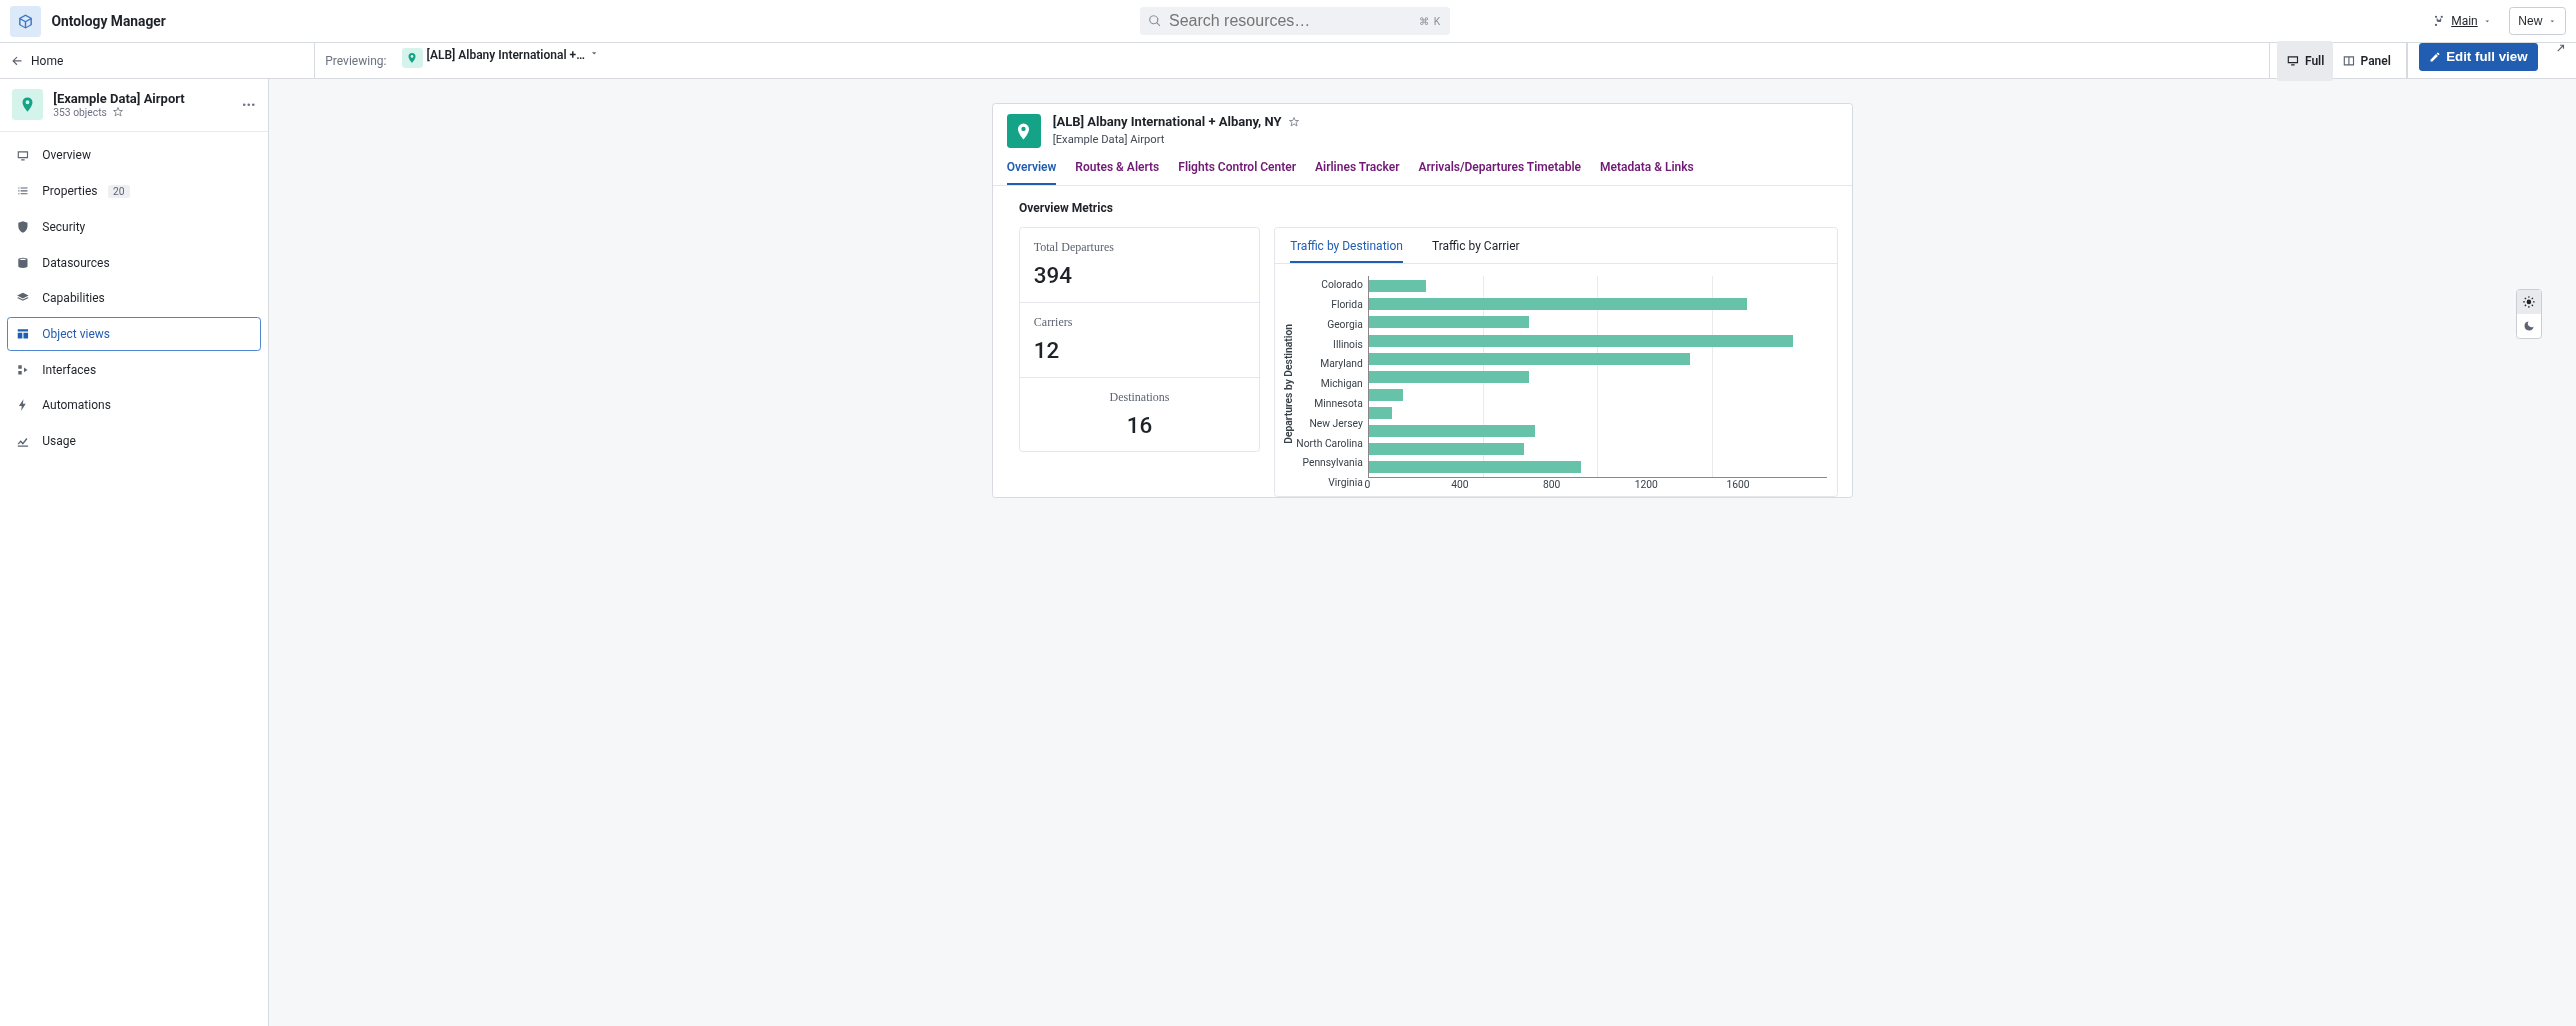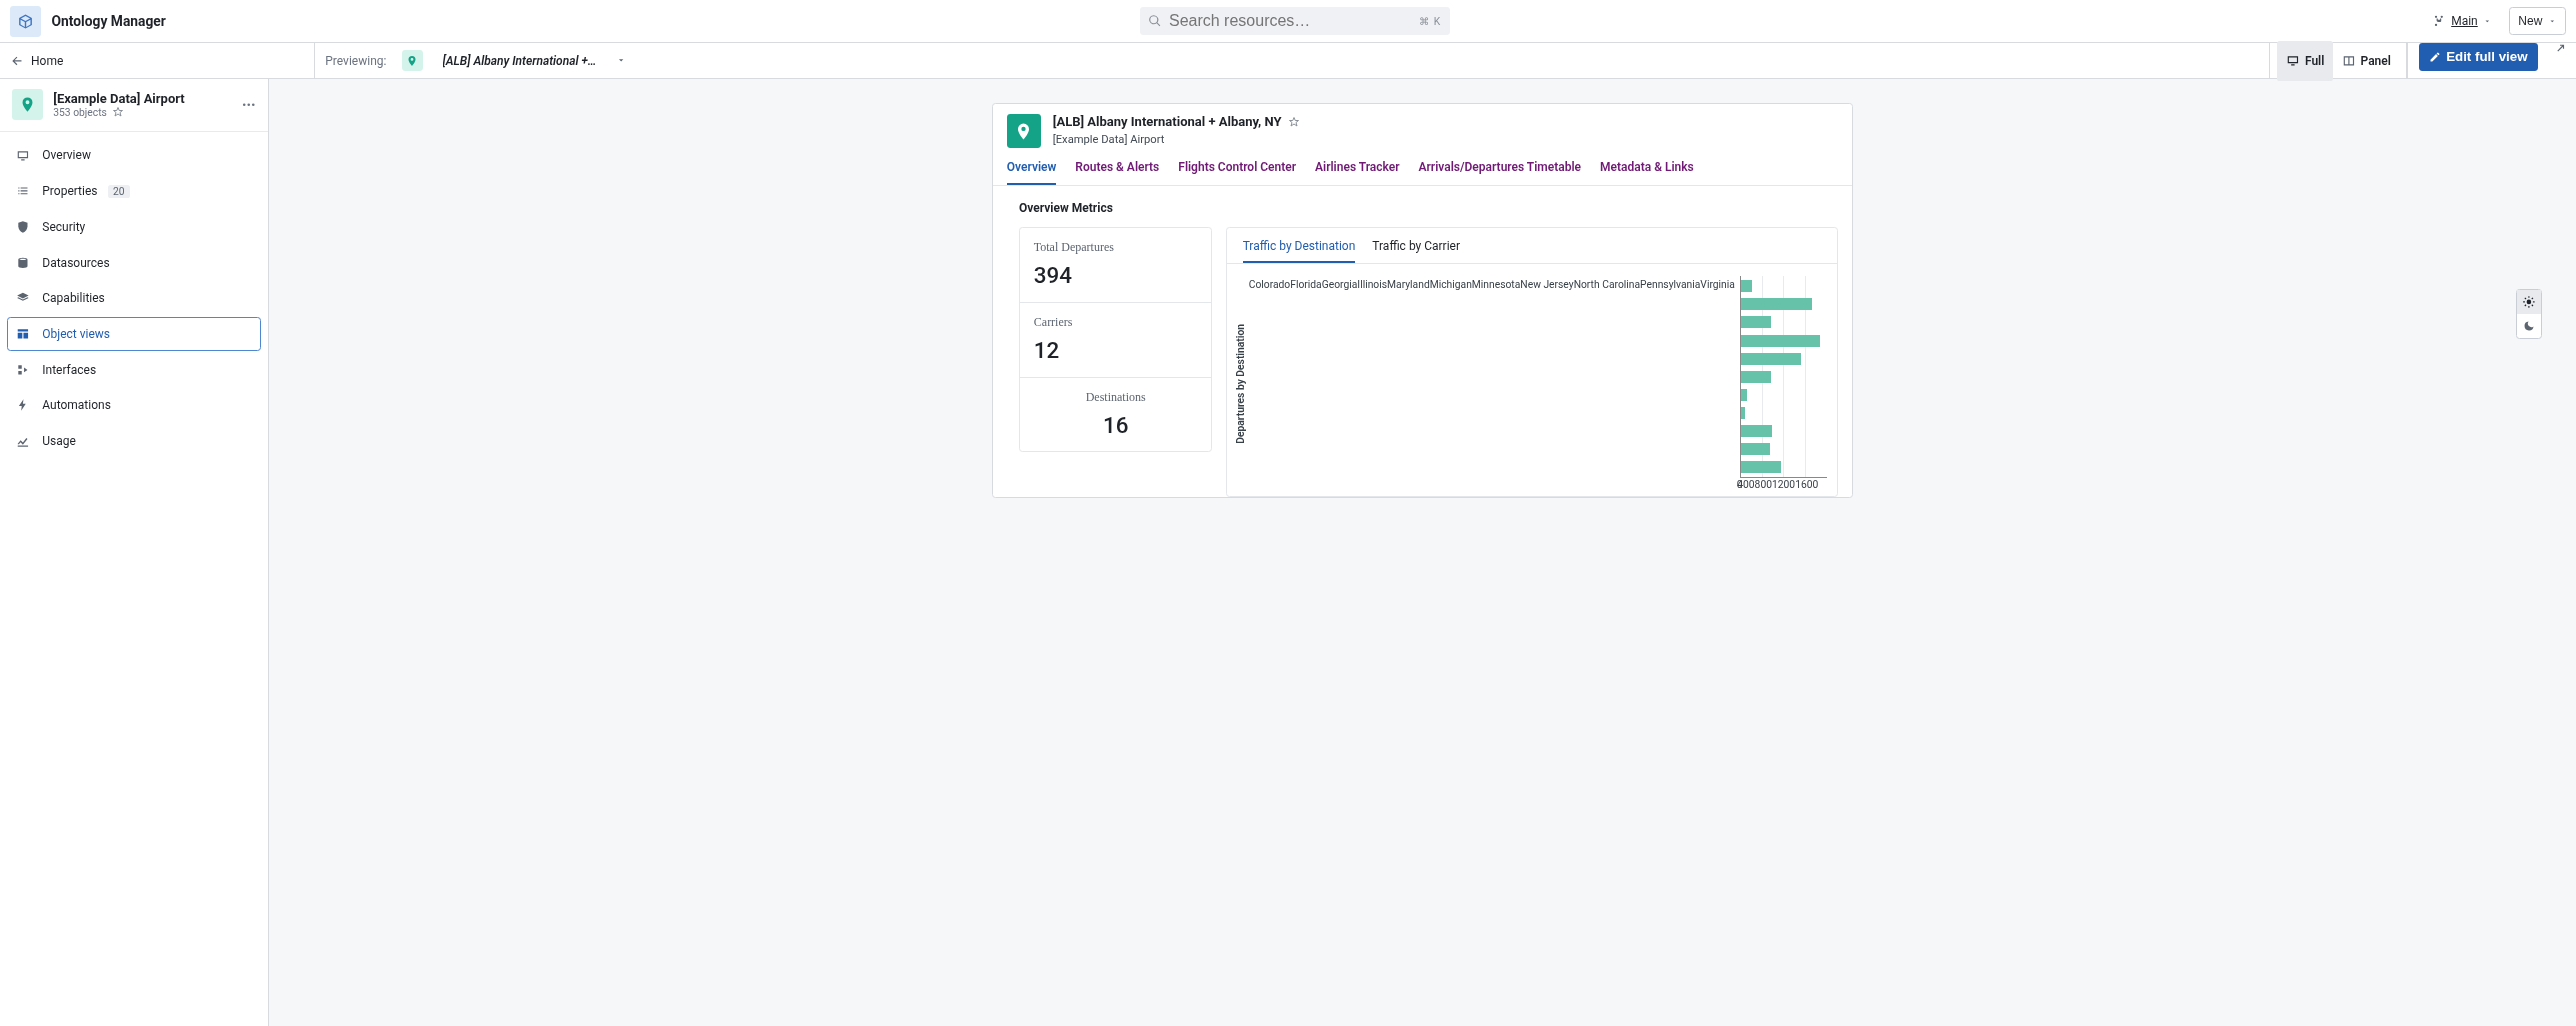--- a/index.html
+++ b/index.html
@@ -97,26 +97,24 @@
   .subheader-mid {
     flex: 1;
     display: flex;
     align-items: center;
     padding: 0 10.3px;
     gap: 8.6px;
   }
   .preview-label { color: #6b7280; }
   .preview-chip {
     display: inline-flex;
-    align-items: center;
-    gap: 20px;
+    gap: 4px;
     height: 26px;
     padding: 0 6.9px;
     border-radius: 3.4px;
-    font-style: italic;
   }
   .preview-pin {
     width: 20.7px; height: 20.7px;
     background: #d4f3eb;
     border-radius: 3.4px;
     display:flex;align-items:center;justify-content:center;
   }
   .preview-text {
     font-weight: 600;
     max-width: 164px;
@@ -283,21 +281,21 @@
   .metric-label { font-size: 12px; color: #5c6470; margin-bottom: 6.9px; font-family: Liberation Serif, serif;}
   .metric-value { font-size: 22.4px; font-weight: 500; }
 
   .chart-panel {
     flex: 1;
     border: 0.9px solid #e3e6ea;
     border-radius: 3.4px;
   }
   .chart-tabs {
     display: flex;
-    gap: 17px;
+    gap: 29px;
     padding: 10.3px 15.5px 0 15.5px;
     border-bottom: 0.9px solid #e3e6ea;
   }
   .chart-tab {
     font-size: 12px;
     padding-bottom: 8.6px;
     cursor: pointer;
     border-bottom: 2.6px solid transparent;
   }
   .chart-tab.active { color:#215db0; border-bottom-color:#215db0;}
@@ -310,21 +308,21 @@
   .y-axis-title {
     writing-mode: vertical-rl;
     transform: rotate(180deg);
     font-size: 10.3px;
     color: #384048;
     font-weight:600;
     text-align:center;
     padding: 0 1.7px;
   }
   .y-labels {
-    display:flex; flex-direction:row; justify-content:space-between;
+    display:flex; flex-direction:column; justify-content:space-between;
     font-size: 10.3px; color:#384048;
     padding-right: 5.2px;
     text-align:right;
   }
   .y-labels div { height: 17px; line-height:17px; white-space:nowrap; }
   .plot {
     flex:1;
     position: relative;
     border-left: 0.9px solid #888;
     border-bottom: 0.9px solid #888;

